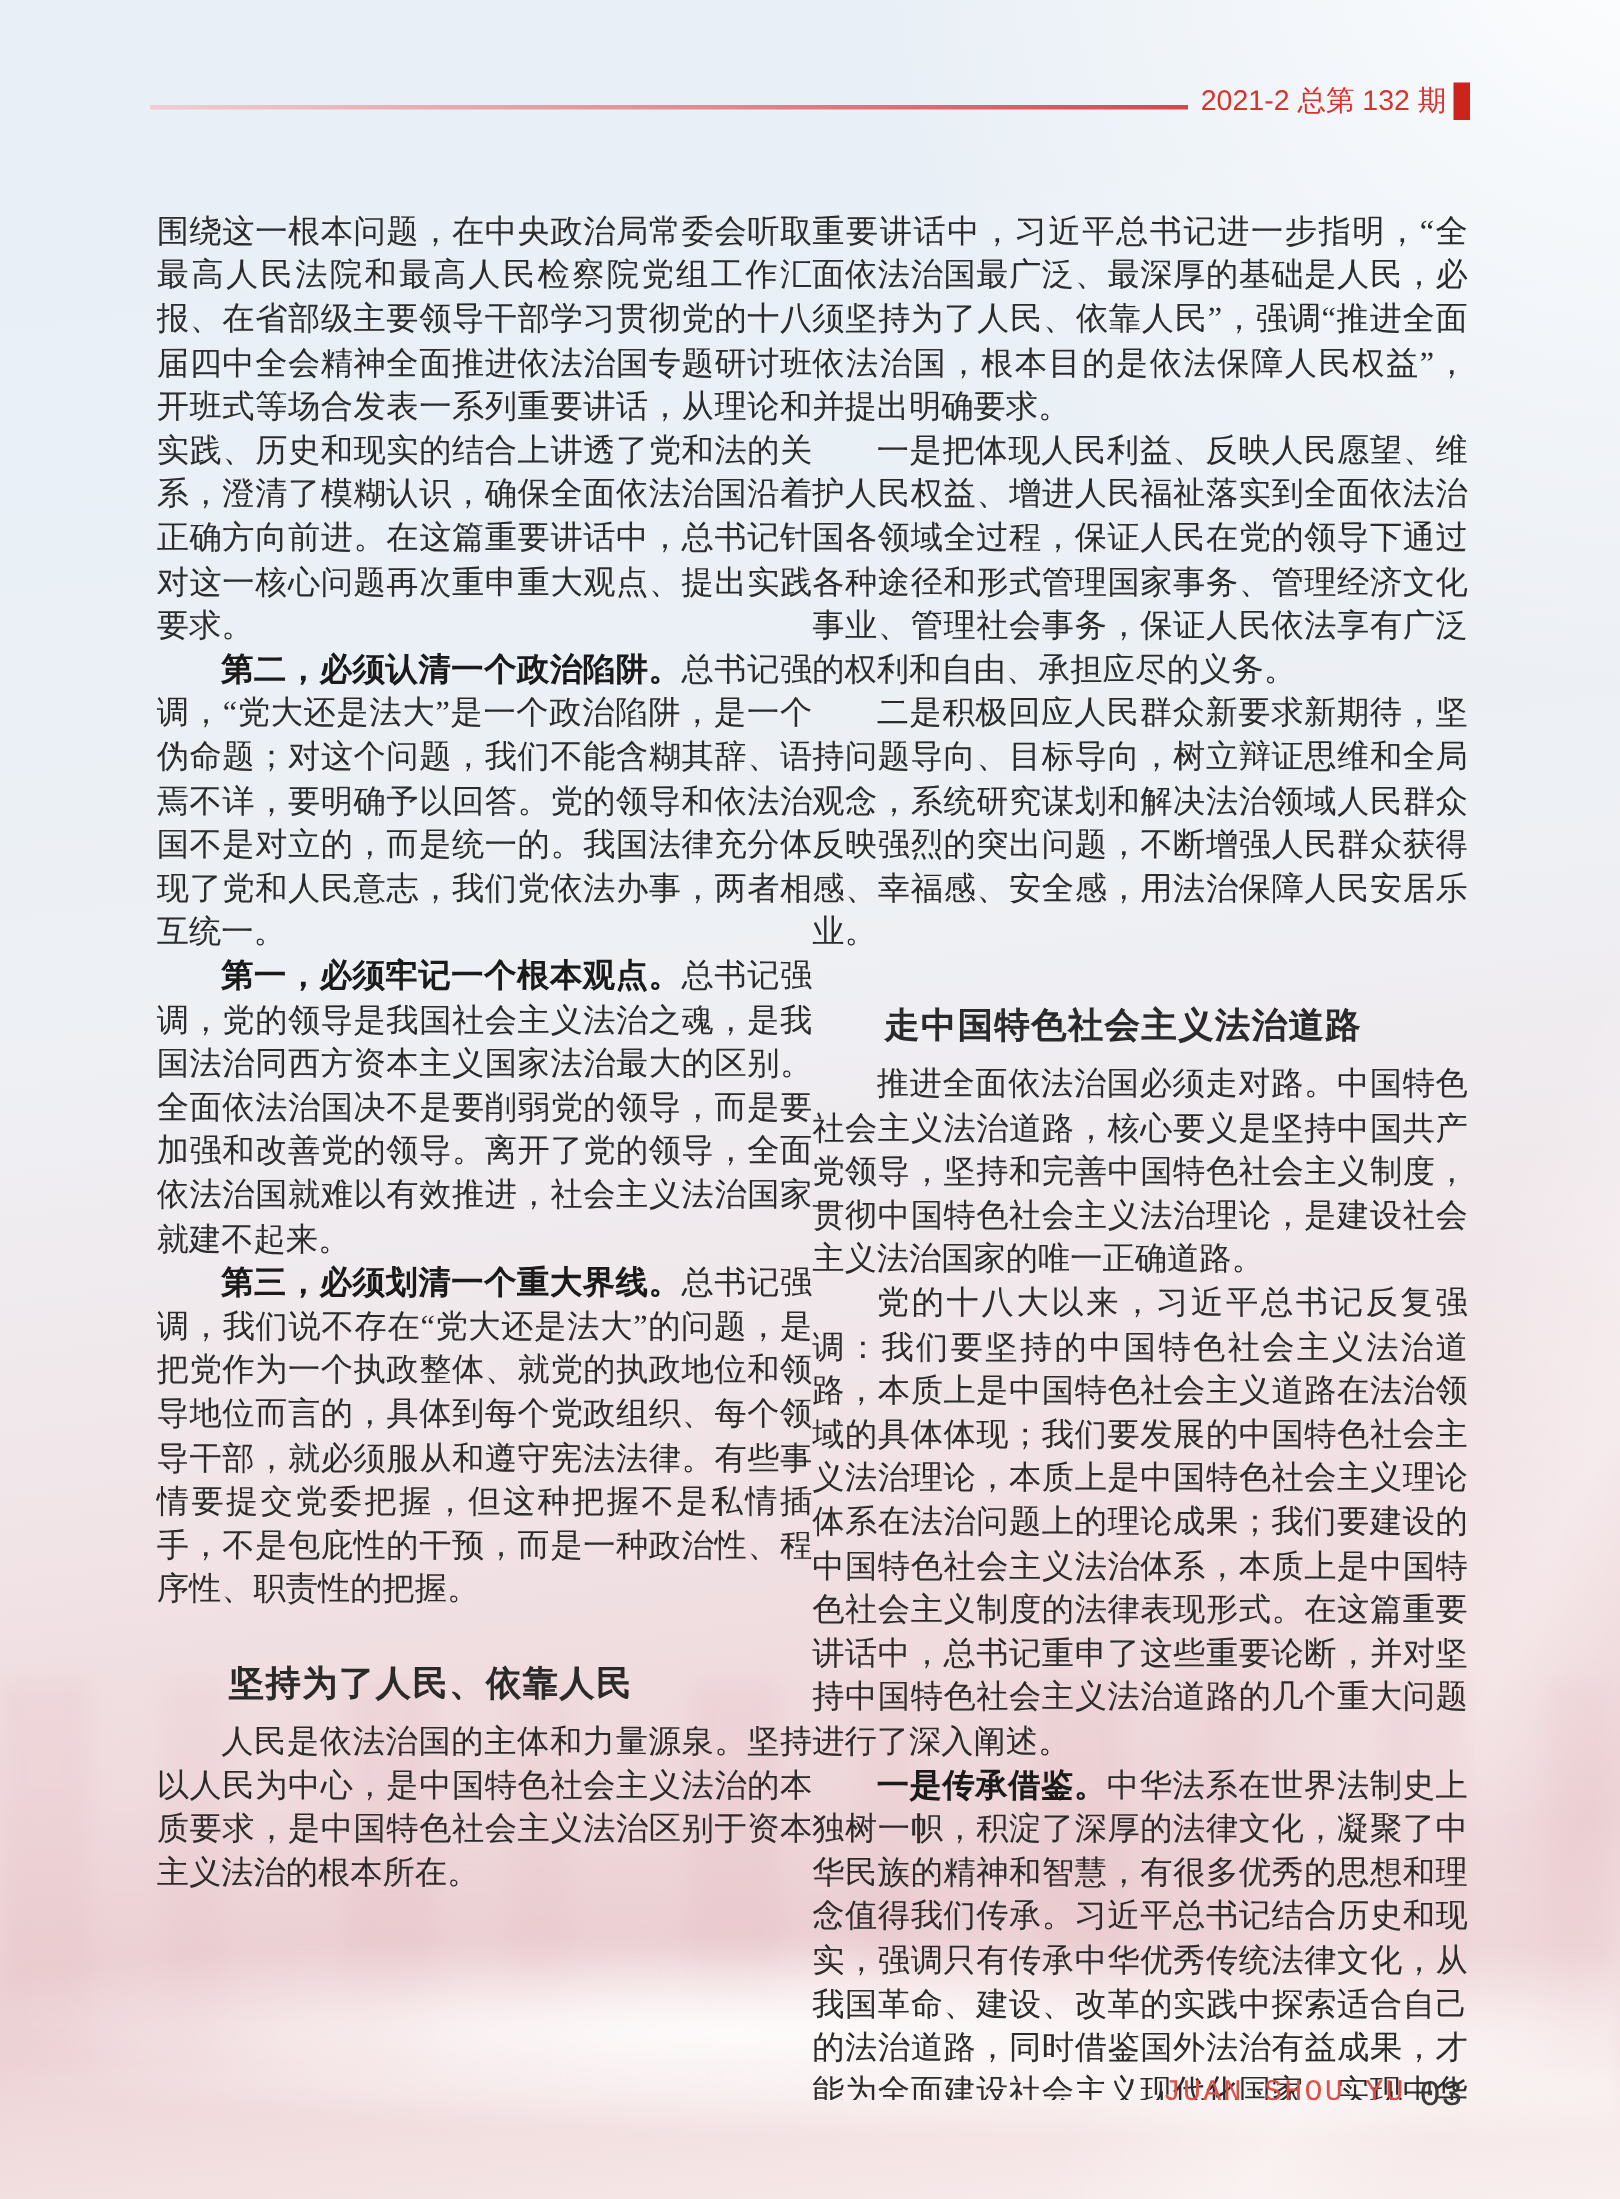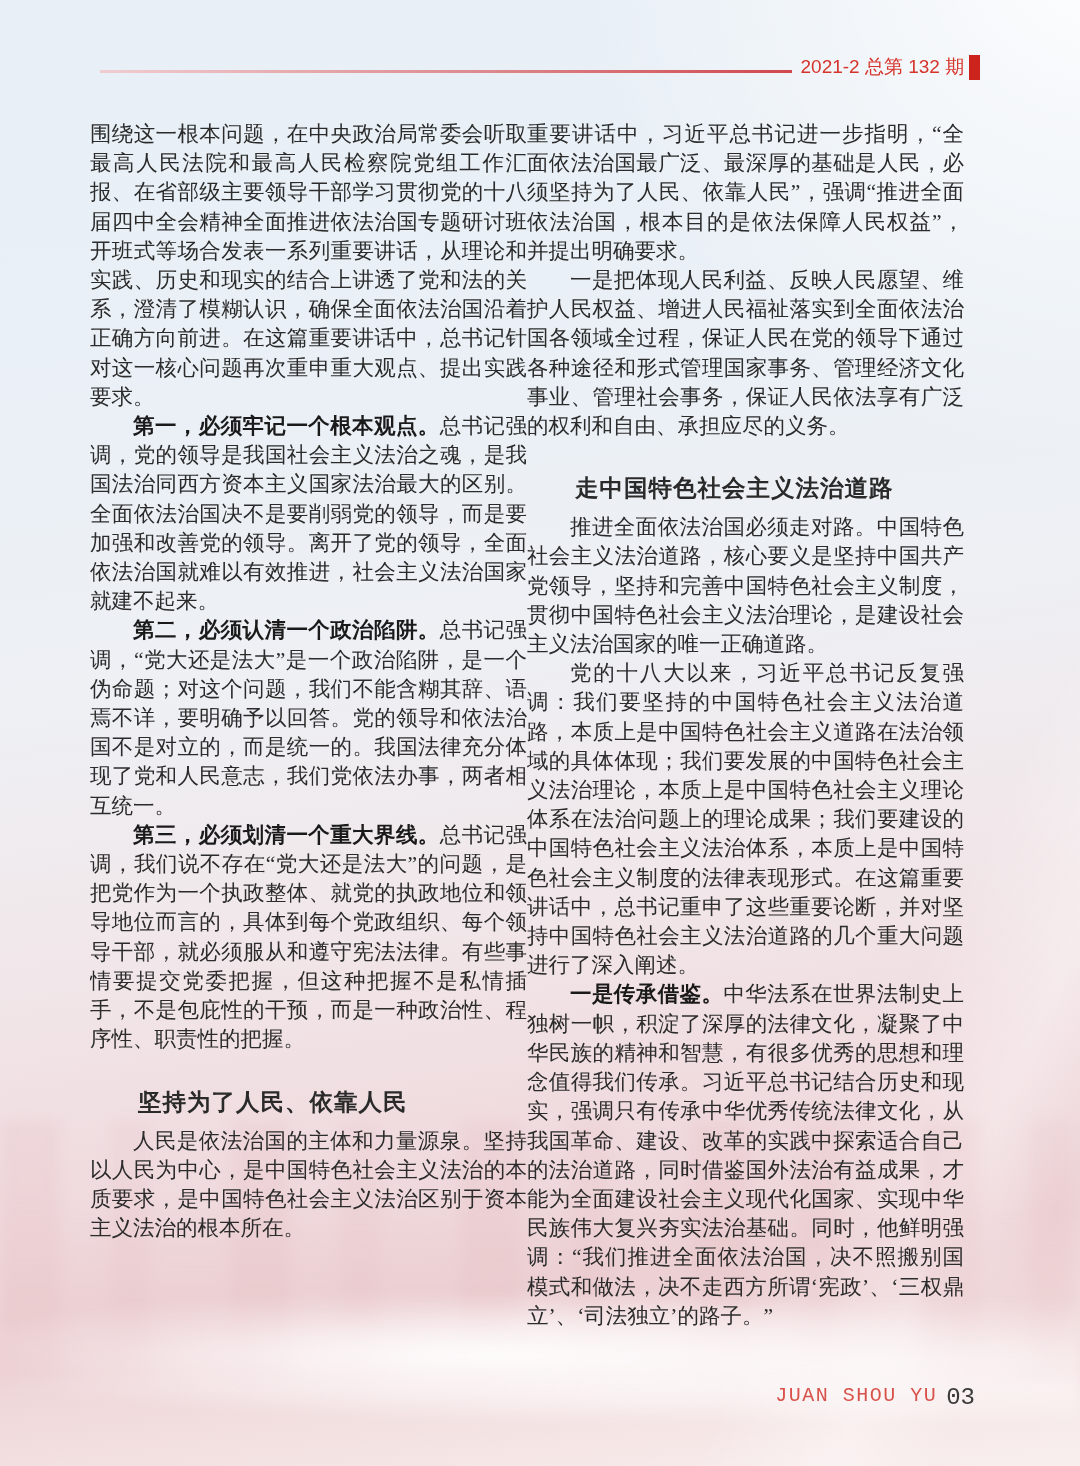--- a/index.html
+++ b/index.html
@@ -44,22 +44,22 @@
   .issue-label{
     margin-left:9px;
     font-family:"Liberation Sans","DejaVu Sans",sans-serif;
     font-size:19px;color:#d5342b;white-space:nowrap;
     font-stretch:condensed;
   }
   .issue-end-bar{
     width:11px;height:25px;background:#cc231d;margin-left:5px;
   }
   main.columns{
-    position:absolute;top:120px;left:90px;width:903px;height:1260px;
-    display:flex;justify-content:flex-start;overflow:hidden;
+    position:absolute;top:140px;left:90px;width:903px;height:1260px;
+    display:flex;justify-content:center;overflow:hidden;
   }
   .col{width:437px;}
   .col p{
     margin:0;text-indent:2em;text-align:justify;
     font-size:21.5px;line-height:29.2px;color:#2b2b2b;
   }
   .col p.flush{text-indent:0;}
   .lead{
     font-family:"Liberation Sans","DejaVu Sans",sans-serif;
     font-weight:700;color:#1a1a1a;
@@ -86,31 +86,32 @@
 
 <header class="page-header">
   <div class="header-rule"></div>
   <span class="issue-label">2021-2 总第 132 期</span>
   <span class="issue-end-bar"></span>
 </header>
 
 <main class="columns">
   <section class="col">
     <p class="flush"><span>围绕这一根本问题，在中央政治局常委会听取最高人民法院和最高人民检察院党组工作汇报、在省部级主要领导干部学习贯彻党的十八届四中全会精神全面推进依法治国专题研讨班开班式等场合发表一系列重要讲话，从理论和实践、历史和现实的结合上讲透了党和法的关系，澄清了模糊认识，确保全面依法治国沿着正确方向前进。在这篇重要讲话中，总书记针对这一核心问题再次重申重大观点、提出实践要求。</span></p>
+    <p><span class="lead">第二，必须认清一个政治陷阱。</span><span>总书记强调，“党大还是法大”是一个政治陷阱，是一个伪命题；对这个问题，我们不能含糊其辞、语焉不详，要明确予以回答。党的领导和依法治国不是对立的，而是统一的。我国法律充分体现了党和人民意志，我们党依法办事，两者相互统一。</span></p>
     <p><span class="lead">第一，必须牢记一个根本观点。</span><span>总书记强调，党的领导是我国社会主义法治之魂，是我国法治同西方资本主义国家法治最大的区别。全面依法治国决不是要削弱党的领导，而是要加强和改善党的领导。离开了党的领导，全面依法治国就难以有效推进，社会主义法治国家就建不起来。</span></p>
-    <p><span class="lead">第二，必须认清一个政治陷阱。</span><span>总书记强调，“党大还是法大”是一个政治陷阱，是一个伪命题；对这个问题，我们不能含糊其辞、语焉不详，要明确予以回答。党的领导和依法治国不是对立的，而是统一的。我国法律充分体现了党和人民意志，我们党依法办事，两者相互统一。</span></p>
     <p><span class="lead">第三，必须划清一个重大界线。</span><span>总书记强调，我们说不存在“党大还是法大”的问题，是把党作为一个执政整体、就党的执政地位和领导地位而言的，具体到每个党政组织、每个领导干部，就必须服从和遵守宪法法律。有些事情要提交党委把握，但这种把握不是私情插手，不是包庇性的干预，而是一种政治性、程序性、职责性的把握。</span></p>
     <h2>坚持为了人民、依靠人民</h2>
     <p><span>人民是依法治国的主体和力量源泉。坚持以人民为中心，是中国特色社会主义法治的本质要求，是中国特色社会主义法治区别于资本主义法治的根本所在。</span></p>
 
   </section>
 
   <section class="col">
     <p class="flush"><span>重要讲话中，习近平总书记进一步指明，“全面依法治国最广泛、最深厚的基础是人民，必须坚持为了人民、依靠人民”，强调“推进全面依法治国，根本目的是依法保障人民权益”，并提出明确要求。</span></p>
     <p><span>一是把体现人民利益、反映人民愿望、维护人民权益、增进人民福祉落实到全面依法治国各领域全过程，保证人民在党的领导下通过各种途径和形式管理国家事务、管理经济文化事业、管理社会事务，保证人民依法享有广泛的权利和自由、承担应尽的义务。</span></p>
+    <p><span>二是积极回应人民群众新要求新期待，坚持问题导向、目标导向，树立辩证思维和全局观念，系统研究谋划和解决法治领域人民群众反映强烈的突出问题，不断增强人民群众获得感、幸福感、安全感，用法治保障人民安居乐业。</span></p>
     <h2>走中国特色社会主义法治道路</h2>
     <p><span>推进全面依法治国必须走对路。中国特色社会主义法治道路，核心要义是坚持中国共产党领导，坚持和完善中国特色社会主义制度，贯彻中国特色社会主义法治理论，是建设社会主义法治国家的唯一正确道路。</span></p>
     <p><span>党的十八大以来，习近平总书记反复强调：我们要坚持的中国特色社会主义法治道路，本质上是中国特色社会主义道路在法治领域的具体体现；我们要发展的中国特色社会主义法治理论，本质上是中国特色社会主义理论体系在法治问题上的理论成果；我们要建设的中国特色社会主义法治体系，本质上是中国特色社会主义制度的法律表现形式。在这篇重要讲话中，总书记重申了这些重要论断，并对坚持中国特色社会主义法治道路的几个重大问题进行了深入阐述。</span></p>
     <p><span class="lead">一是传承借鉴。</span><span>中华法系在世界法制史上独树一帜，积淀了深厚的法律文化，凝聚了中华民族的精神和智慧，有很多优秀的思想和理念值得我们传承。习近平总书记结合历史和现实，强调只有传承中华优秀传统法律文化，从我国革命、建设、改革的实践中探索适合自己的法治道路，同时借鉴国外法治有益成果，才能为全面建设社会主义现代化国家、实现中华民族伟大复兴夯实法治基础。同时，他鲜明强调：“我们推进全面依法治国，决不照搬别国模式和做法，决不走西方所谓‘宪政’、‘三权鼎立’、‘司法独立’的路子。”</span></p>
 
   </section>
 </main>
 
 <footer class="page-footer">
   <span class="journal-name">JUAN SHOU YU</span>

